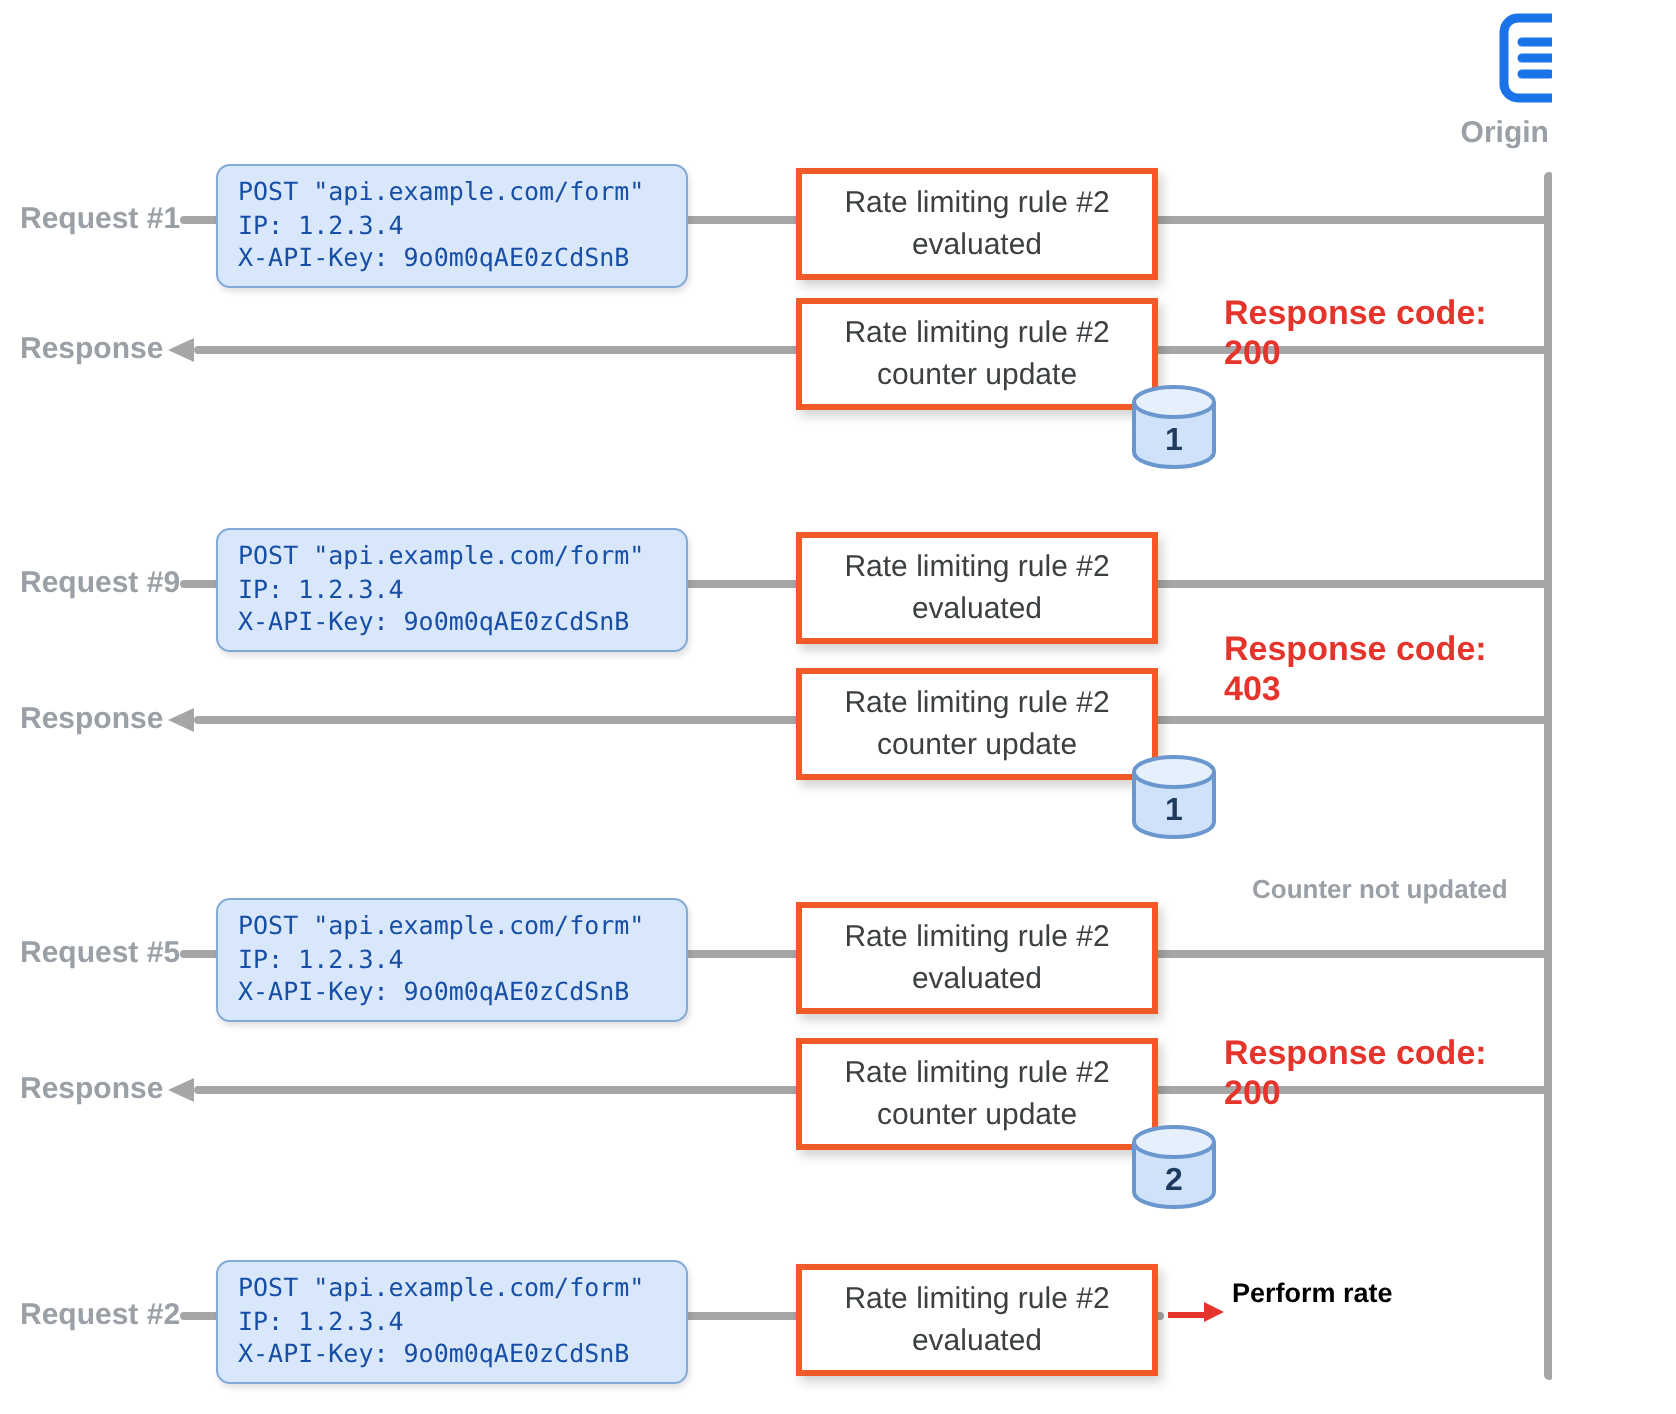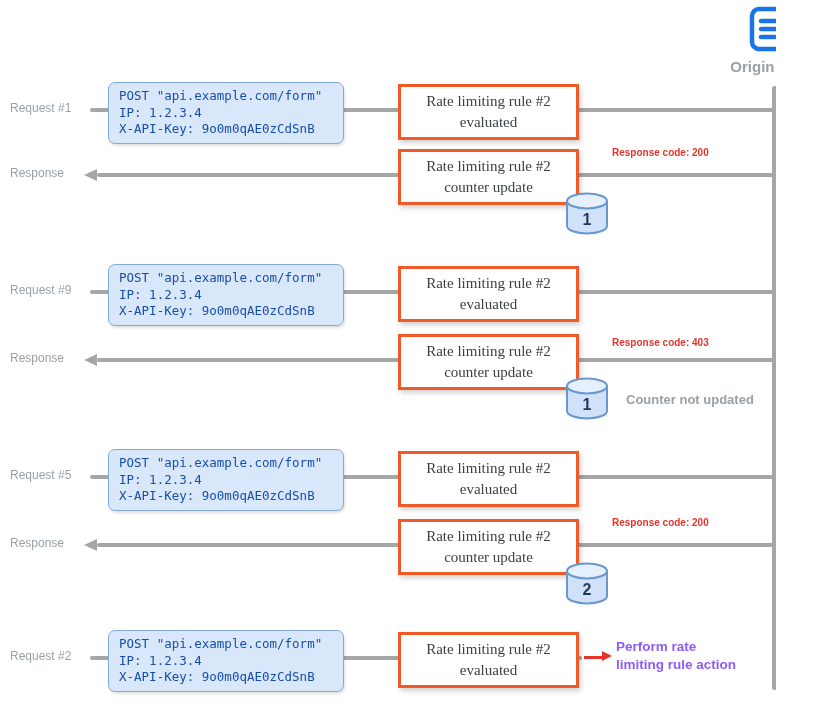--- a/index.html
+++ b/index.html
@@ -1,29 +1,29 @@
 <!DOCTYPE html>
 <html><head>
 <meta charset="utf-8">
 <style>
   html,body{margin:0;padding:0;background:#ffffff;}
   .canvas{position:relative;width:776px;height:707px;background:#fff;font-family:"Liberation Sans",sans-serif;overflow:hidden;}
   .flow-line{position:absolute;height:4px;background:#a6a6a6;border-radius:2px;z-index:1;}
   .arrow-left{position:absolute;width:0;height:0;border-top:6px solid transparent;border-bottom:6px solid transparent;border-right:13px solid #a6a6a6;z-index:1;}
-  .row-label{position:absolute;left:10px;width:86px;color:#9aa0a6;font-size:12px;font-weight:400;z-index:2;}
+  .row-label{position:absolute;left:10px;width:86px;color:#9aa0a6;font-size:15px;font-weight:700;z-index:2;}
   .req-card{position:absolute;left:108px;width:236px;box-sizing:border-box;background:#d9e7fb;border:1.5px solid #84a9d8;border-radius:7px;padding:5px 10px;font-family:"DejaVu Sans Mono",monospace;font-size:12.5px;line-height:1.32;color:#174ea6;z-index:2;box-shadow:1px 2px 3px rgba(0,0,0,.12);}
-  .rule-box{position:absolute;left:398px;width:181px;box-sizing:border-box;background:#fff;border:3px solid #f05a28;padding:4px 2px;text-align:center;font-size:15px;line-height:1.4;color:#3c4043;z-index:2;box-shadow:2px 3px 5px rgba(0,0,0,.18);font-family:Liberation Serif, serif;}
-  .status-text{position:absolute;left:612px;width:160px;color:#e5342b;font-size:10px;font-weight:700;z-index:3;}
-  .note-text{position:absolute;left:626px;width:160px;color:#9aa0a6;font-size:13px;font-weight:600;z-index:3;}
+  .rule-box{position:absolute;left:398px;width:181px;box-sizing:border-box;background:#fff;border:3px solid #f05a28;padding:4px 2px;text-align:center;font-size:15px;line-height:1.4;color:#3c4043;z-index:2;box-shadow:2px 3px 5px rgba(0,0,0,.18);}
+  .status-text{position:absolute;left:612px;width:160px;color:#e5342b;font-size:17px;font-weight:700;z-index:3;}
+  .note-text{position:absolute;left:626px;width:160px;color:#9aa0a6;font-size:13px;font-weight:600;z-index:3;margin-top:45px;}
   .cylinder{position:absolute;z-index:3;}
   .lifeline{position:absolute;left:772px;top:86px;width:5px;height:604px;background:#a6a6a6;border-radius:3px;z-index:1;}
   .arc{position:absolute;left:774px;width:30px;box-sizing:border-box;border:4px solid #a6a6a6;border-left:none;border-radius:0 42px 42px 0;z-index:0;background:transparent;}
   .entity-label{position:absolute;left:716px;top:58px;width:122px;text-align:center;color:#9aa0a6;font-size:15px;font-weight:700;z-index:2;}
   .entity-icon{position:absolute;left:748px;top:5px;z-index:2;}
-  .action-text{position:absolute;left:616px;top:638px;width:160px;color:#8b5cf6;font-size:13.5px;font-weight:700;line-height:1.3;z-index:3;}
+  .action-text{position:absolute;left:616px;top:638px;width:160px;color:#000000;font-size:13.5px;font-weight:700;line-height:1.3;z-index:3;}
   .red-line{position:absolute;left:584px;top:656px;width:20px;height:3px;background:#e5342b;z-index:2;}
   .red-arrow{position:absolute;left:602px;top:651px;width:0;height:0;border-top:5.5px solid transparent;border-bottom:5.5px solid transparent;border-left:10px solid #e5342b;z-index:2;}
 </style>
 </head>
 <body>
 
 <div class="canvas">
 
   <svg class="entity-icon" width="54" height="52" viewBox="0 0 54 52">
     <rect x="4" y="4" width="40" height="40" rx="7" fill="none" stroke="#1a73e8" stroke-width="4.5"></rect>
@@ -77,21 +77,21 @@
     <div>evaluated</div>
   </div>
 
   <div class="flow-line" style="left:97px;top:358px;width:678px"></div>
   <div class="arrow-left" style="left:84px;top:354px"></div>
   <div class="row-label" style="top:351px">Response</div>
   <div class="rule-box" style="top:334px">
     <div>Rate limiting rule #2</div>
     <div>counter update</div>
   </div>
-  <div class="status-text" style="top:337px">Response code: 403</div>
+  <div class="status-text" style="top:315px">Response code: 403</div>
   <svg class="cylinder" style="left:562px;top:375px" width="50" height="48" viewBox="0 0 50 48">
     <path d="M5 11 v25 a20 7.5 0 0 0 40 0 v-25" fill="#cfe2f9" stroke="#6b97cf" stroke-width="2"></path>
     <ellipse cx="25" cy="11" rx="20" ry="7.5" fill="#e6effc" stroke="#6b97cf" stroke-width="2"></ellipse>
     <text x="25" y="35" text-anchor="middle" font-size="16" font-weight="600" fill="#1f3a5f">1</text>
   </svg>
   <div class="note-text" style="top:392px">Counter not updated</div>
 
   <div class="flow-line" style="left:90px;top:475px;width:685px"></div>
   <div class="row-label" style="top:468px">Request #5</div>
   <div class="req-card" style="top:449px">
@@ -126,16 +126,15 @@
     <div>X-API-Key: 9o0m0qAE0zCdSnB</div>
   </div>
   <div class="rule-box" style="top:632px">
     <div>Rate limiting rule #2</div>
     <div>evaluated</div>
   </div>
   <div class="red-line"></div>
   <div class="red-arrow"></div>
   <div class="action-text">
     <div>Perform rate</div>
-    <div>limiting rule action</div>
   </div>
 
 </div>
 
 </body></html>

